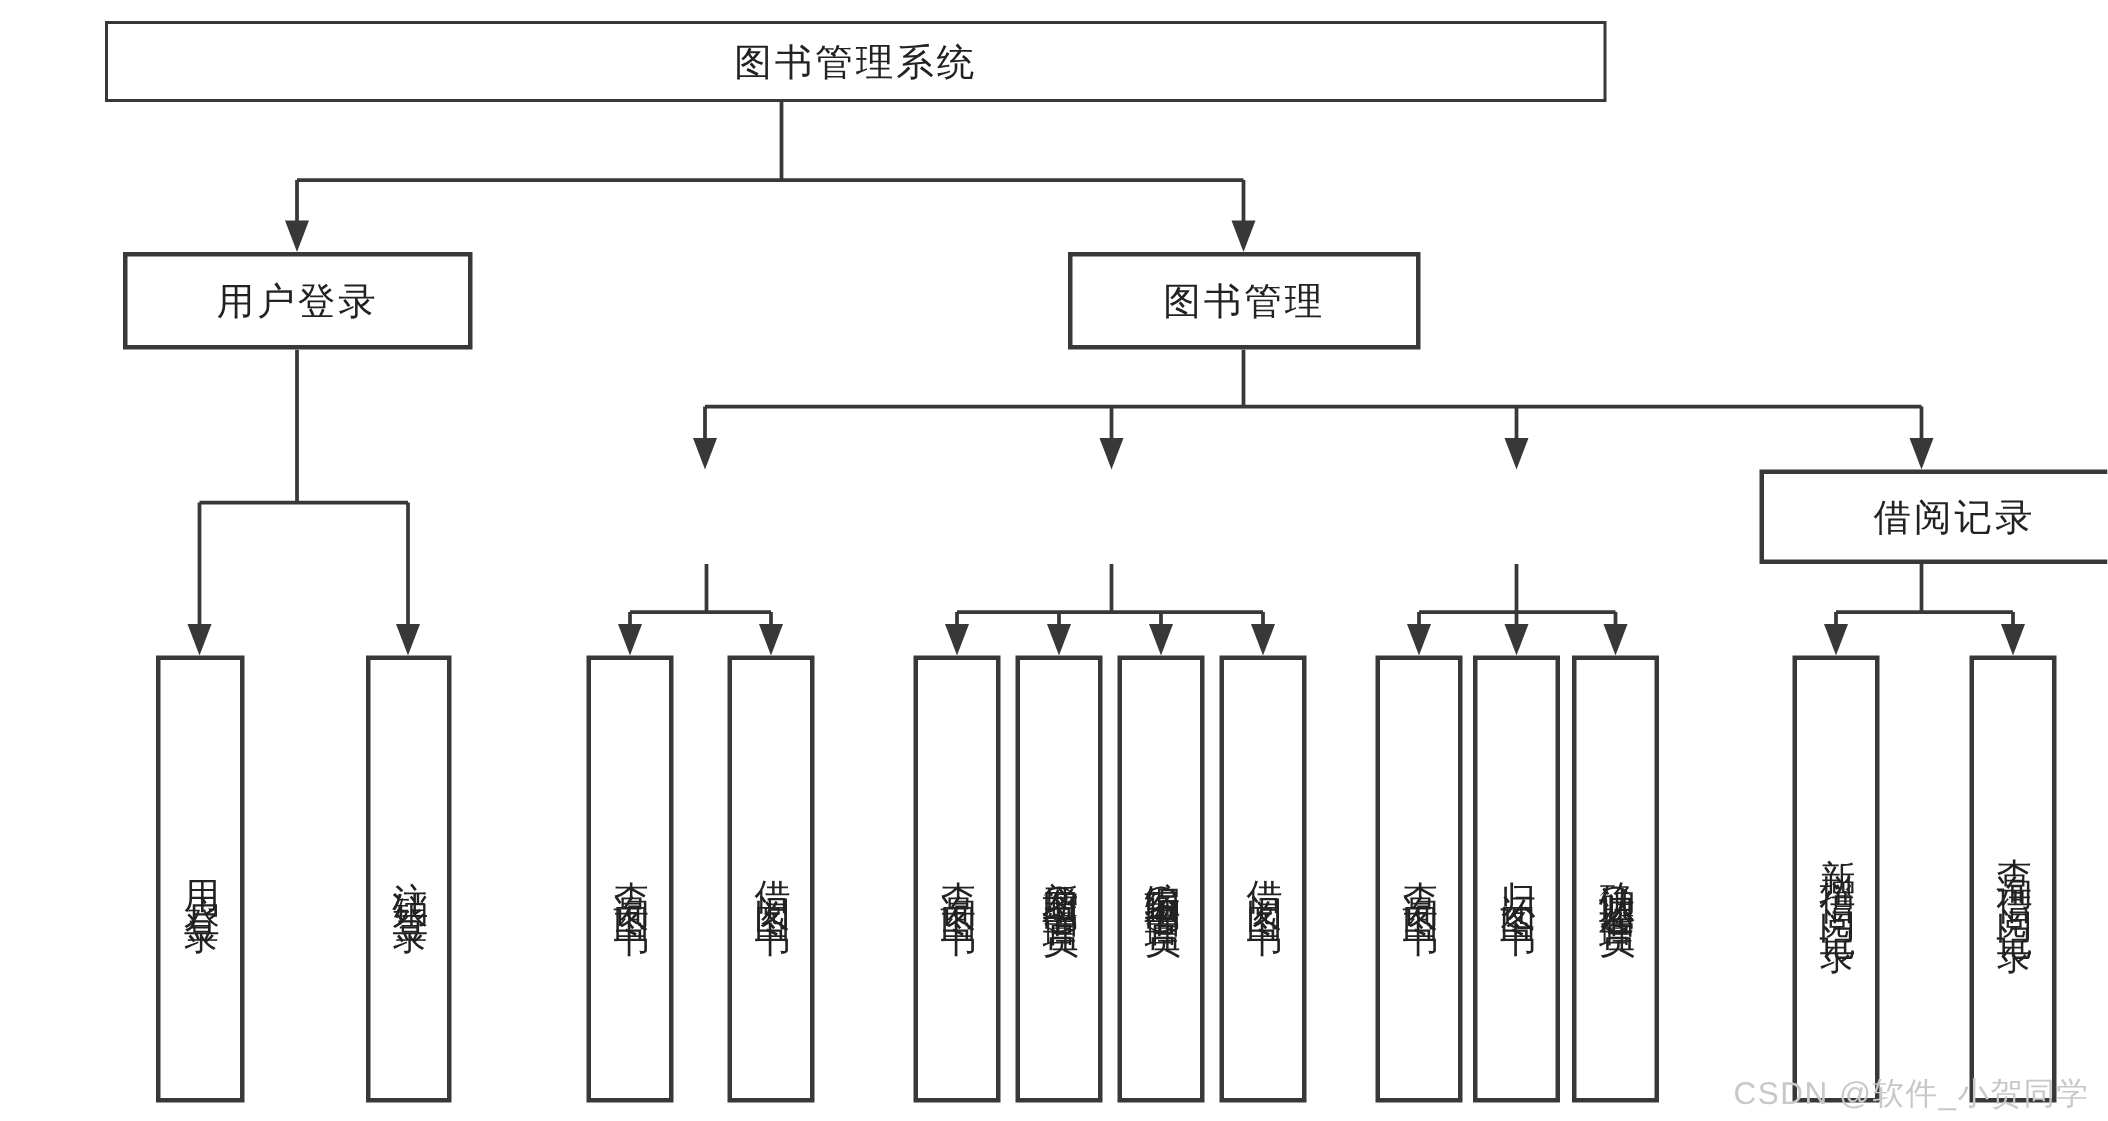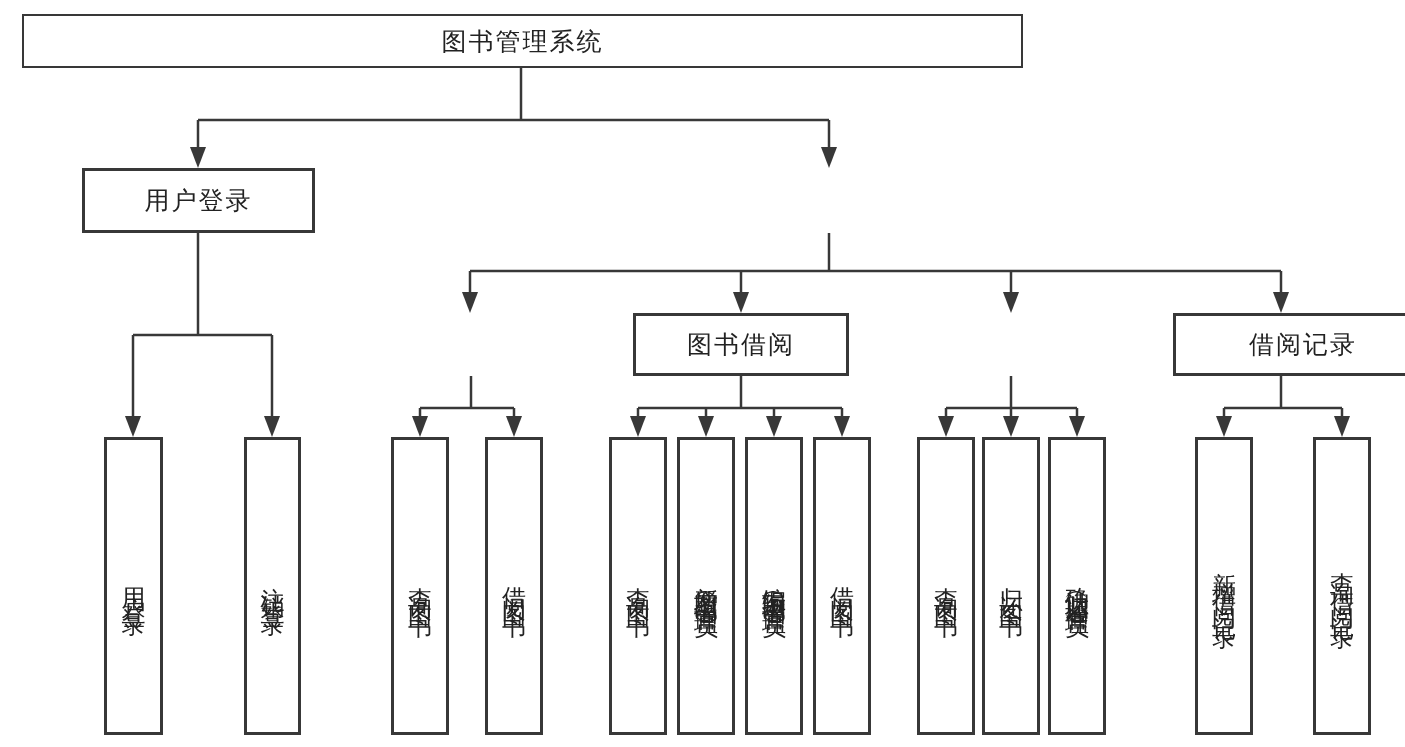--- a/index.html
+++ b/index.html
@@ -11,21 +11,21 @@
   .wires{position:absolute;left:0;top:0;}
   .wires path{stroke:var(--line,#383838);stroke-width:2.5;fill:none;}
   .wires polygon{fill:var(--line,#383838);}
   .box{
     position:absolute;box-sizing:border-box;background:#fff;
     border:3px solid var(--line,#383838);
     display:flex;align-items:center;justify-content:center;
     color:var(--text,#222);
   }
   .hbox{font-size:25px;letter-spacing:2px;}
-  .root{border-width:2px;}
+  .root{border-width:2px;margin-left:48px;}
   .vbox{font-size:24px;}
   .vtext{writing-mode:vertical-rl;text-orientation:mixed;white-space:nowrap;}
   .sp4 .vtext{letter-spacing:9px;}
   .sp6 .vtext{letter-spacing:11px;}
   .sp10 .vtext{letter-spacing:4px;}
   .watermark{
     position:absolute;right:12px;bottom:4px;font-size:21px;letter-spacing:1px;
     color:var(--watermark,#c8c8c8);z-index:5;
   }
 </style>
@@ -93,22 +93,22 @@
       <path d="M1224 408 V417"></path>
         <polygon points="1216,416 1232,416 1224,437"></polygon>
       <path d="M1342 408 V417"></path>
         <polygon points="1334,416 1350,416 1342,437"></polygon>
     </g>
   </svg>
 
   <div class="box hbox root" style="left:22px;top:14px;width:1001px;height:54px;">图书管理系统</div>
 
   <div class="box hbox" style="left:82px;top:168px;width:233px;height:65px;">用户登录</div>
+  <div class="box hbox" style="left:712px;top:168px;width:235px;height:65px;">图书管理</div>
 
-  <div class="box hbox" style="left:633px;top:313px;width:216px;height:63px;">图书借阅</div>
   <div class="box hbox" style="left:1173px;top:313px;width:260px;height:63px;">借阅记录</div>
 
   <div class="box vbox sp4" style="left:104px;top:437px;width:59px;height:298px;">
     <span class="vtext">用户登录</span>
   </div>
   <div class="box vbox sp4" style="left:244px;top:437px;width:57px;height:298px;">
     <span class="vtext">注销登录</span>
   </div>
 
   <div class="box vbox sp4" style="left:391px;top:437px;width:58px;height:298px;">
@@ -141,13 +141,14 @@
     <span class="vtext">确认归还（管理员）</span>
   </div>
 
   <div class="box vbox sp6" style="left:1195px;top:437px;width:58px;height:298px;">
     <span class="vtext">新增借阅记录</span>
   </div>
   <div class="box vbox sp6" style="left:1313px;top:437px;width:58px;height:298px;">
     <span class="vtext">查询借阅记录</span>
   </div>
 
+  <div class="watermark">CSDN @软件_小贺同学</div>
 </div>
 
 </body></html>

